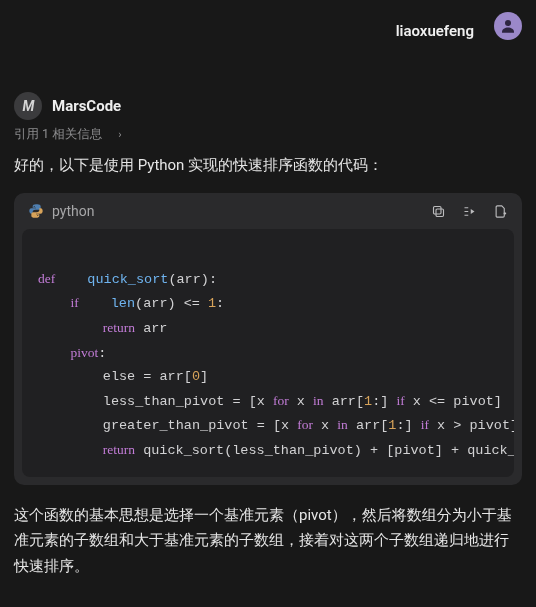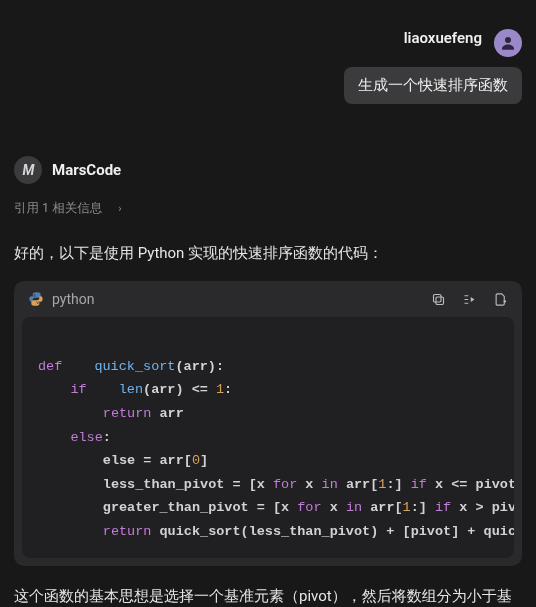--- a/index.html
+++ b/index.html
@@ -8,21 +8,21 @@
     height: 607px;
     background: #181818;
     font-family: -apple-system, BlinkMacSystemFont, "Segoe UI", Roboto, Helvetica, Arial, sans-serif;
     color: #e8e8e8;
     overflow: hidden;
     font-size: 14.5px;
   }
   .wrap { padding: 12px 14px 0 14px; }
 
   
-  .user-row { display: flex; align-items: flex-start; justify-content: flex-end; gap: 12px; margin-top: 17px; }
+  .user-row { display: flex; align-items: flex-end; justify-content: flex-end; gap: 20px; margin-top: 0; }
   .user-name { color: #f0f0f0; font-weight: 600; font-size: 15px; }
   .avatar {
     width: 28px; height: 28px; border-radius: 50%;
     background: #9b88c9;
     display: flex; align-items: center; justify-content: center;
     color: #2e2540;
   }
   .avatar svg { width: 18px; height: 18px; }
   .user-bubble {
     margin-top: 10px;
@@ -40,24 +40,24 @@
   .bot-header { display: flex; align-items: center; gap: 10px; margin-top: 52px; }
   .bot-avatar {
     width: 28px; height: 28px; border-radius: 50%;
     background: #3b3b3d;
     display: flex; align-items: center; justify-content: center;
     color: #d5d5d5; font-weight: 700; font-style: italic; font-size: 14px;
     letter-spacing: -1px;
   }
   .bot-name { color: #efefef; font-weight: 700; font-size: 15px; }
 
-  .ref-row { margin-top: 16px; font-size: 12.5px; color: #8d8d8f; display: flex; align-items: center; gap: 16px; cursor: pointer; }
+  .ref-row { margin-top: 6px; font-size: 12.5px; color: #8d8d8f; display: flex; align-items: center; gap: 16px; cursor: pointer; }
   .ref-row .chev { font-size: 11px; color: #8d8d8f; }
 
-  .intro-text { margin-top: 24px; font-size: 15px; color: #e6e6e6; line-height: 1.6; }
+  .intro-text { margin-top: 10px; font-size: 15px; color: #e6e6e6; line-height: 1.6; }
 
   
   .codeblock {
     margin-top: 16px;
     background: #2a2a2c;
     border-radius: 10px;
     overflow: hidden;
   }
   .code-head {
     display: flex; align-items: center; justify-content: space-between;
@@ -82,46 +82,42 @@
     border-radius: 8px;
     padding: 14px 0 14px 16px;
     font-family: "SFMono-Regular", Consolas, "Liberation Mono", Menlo, monospace;
     font-size: 13.5px;
     line-height: 1.75;
     white-space: pre;
     overflow: hidden;
     color: #d2d2d4;
   }
   
-  .k { color: #c27cd7; }      
+  .k { color: #c27cd7; font-family: Liberation Serif, serif; }      
   .fn { color: #6fb4f0; margin-left: 24px; }     
   .num { color: #d7a35a; }     
-  .p  { color: #d2d2d4; font-weight: bold; }     
+  .p  { color: #d2d2d4; }     
 
   .outro-text { margin-top: 18px; font-size: 15px; line-height: 1.7; color: #e6e6e6; }
 </style>
 </head>
 <body>
 
 <div class="wrap">
 
   <div class="user-row">
     <span class="user-name">liaoxuefeng</span>
     <span class="avatar">
       <svg viewBox="0 0 24 24" fill="currentColor">
           <circle cx="12" cy="8" r="4"></circle>
           <path d="M4 20c0-4 4-6 8-6s8 2 8 6v1H4z"></path>
         </svg>
     </span>
   </div>
 
-  <div>
-    <div class="user-bubble">生成一个快速排序函数</div>
-    <div class="clear"></div>
-  </div>
 
   <div class="bot-header">
     <span class="bot-avatar">M</span>
     <span class="bot-name">MarsCode</span>
   </div>
 
   <div class="ref-row">
     <span>引用 1 相关信息</span>
     <span class="chev">›</span>
   </div>
@@ -157,21 +153,21 @@
               <path d="M7 3h7l4 4v12a2 2 0 0 1-2 2H7a2 2 0 0 1-2-2V5a2 2 0 0 1 2-2z"></path>
               <path d="M17 15h4m-2-2v4"></path>
             </svg>
         </span>
       </div>
     </div>
     <div class="code-body" id="code-body">
 <span class="k">def</span><span class="p"> </span><span class="fn">quick_sort</span><span class="p">(arr):</span>
 <span class="p">    </span><span class="k">if</span><span class="p"> </span><span class="fn">len</span><span class="p">(arr) &lt;= </span><span class="num">1</span><span class="p">:</span>
 <span class="p">        </span><span class="k">return</span><span class="p"> arr</span>
-<span class="p">    </span><span class="k">else</span><span class="p">:</span>
+<span class="p">    </span><span class="k">pivot</span><span class="p">:</span>
 <span class="p">        else = arr[</span><span class="num">0</span><span class="p">]</span>
 <span class="p">        less_than_pivot = [x </span><span class="k">for</span><span class="p"> x </span><span class="k">in</span><span class="p"> arr[</span><span class="num">1</span><span class="p">:] </span><span class="k">if</span><span class="p"> x &lt;= pivot]</span>
 <span class="p">        greater_than_pivot = [x </span><span class="k">for</span><span class="p"> x </span><span class="k">in</span><span class="p"> arr[</span><span class="num">1</span><span class="p">:] </span><span class="k">if</span><span class="p"> x &gt; pivot]</span>
 <span class="p">        </span><span class="k">return</span><span class="p"> quick_sort(less_than_pivot) + [pivot] + quick_sort(greater_than_pivot)</span>
 </div>
   </div>
 
   <div class="outro-text">这个函数的基本思想是选择一个基准元素（pivot），然后将数组分为小于基准元素的子数组和大于基准元素的子数组，接着对这两个子数组递归地进行快速排序。</div>
 
 </div>

